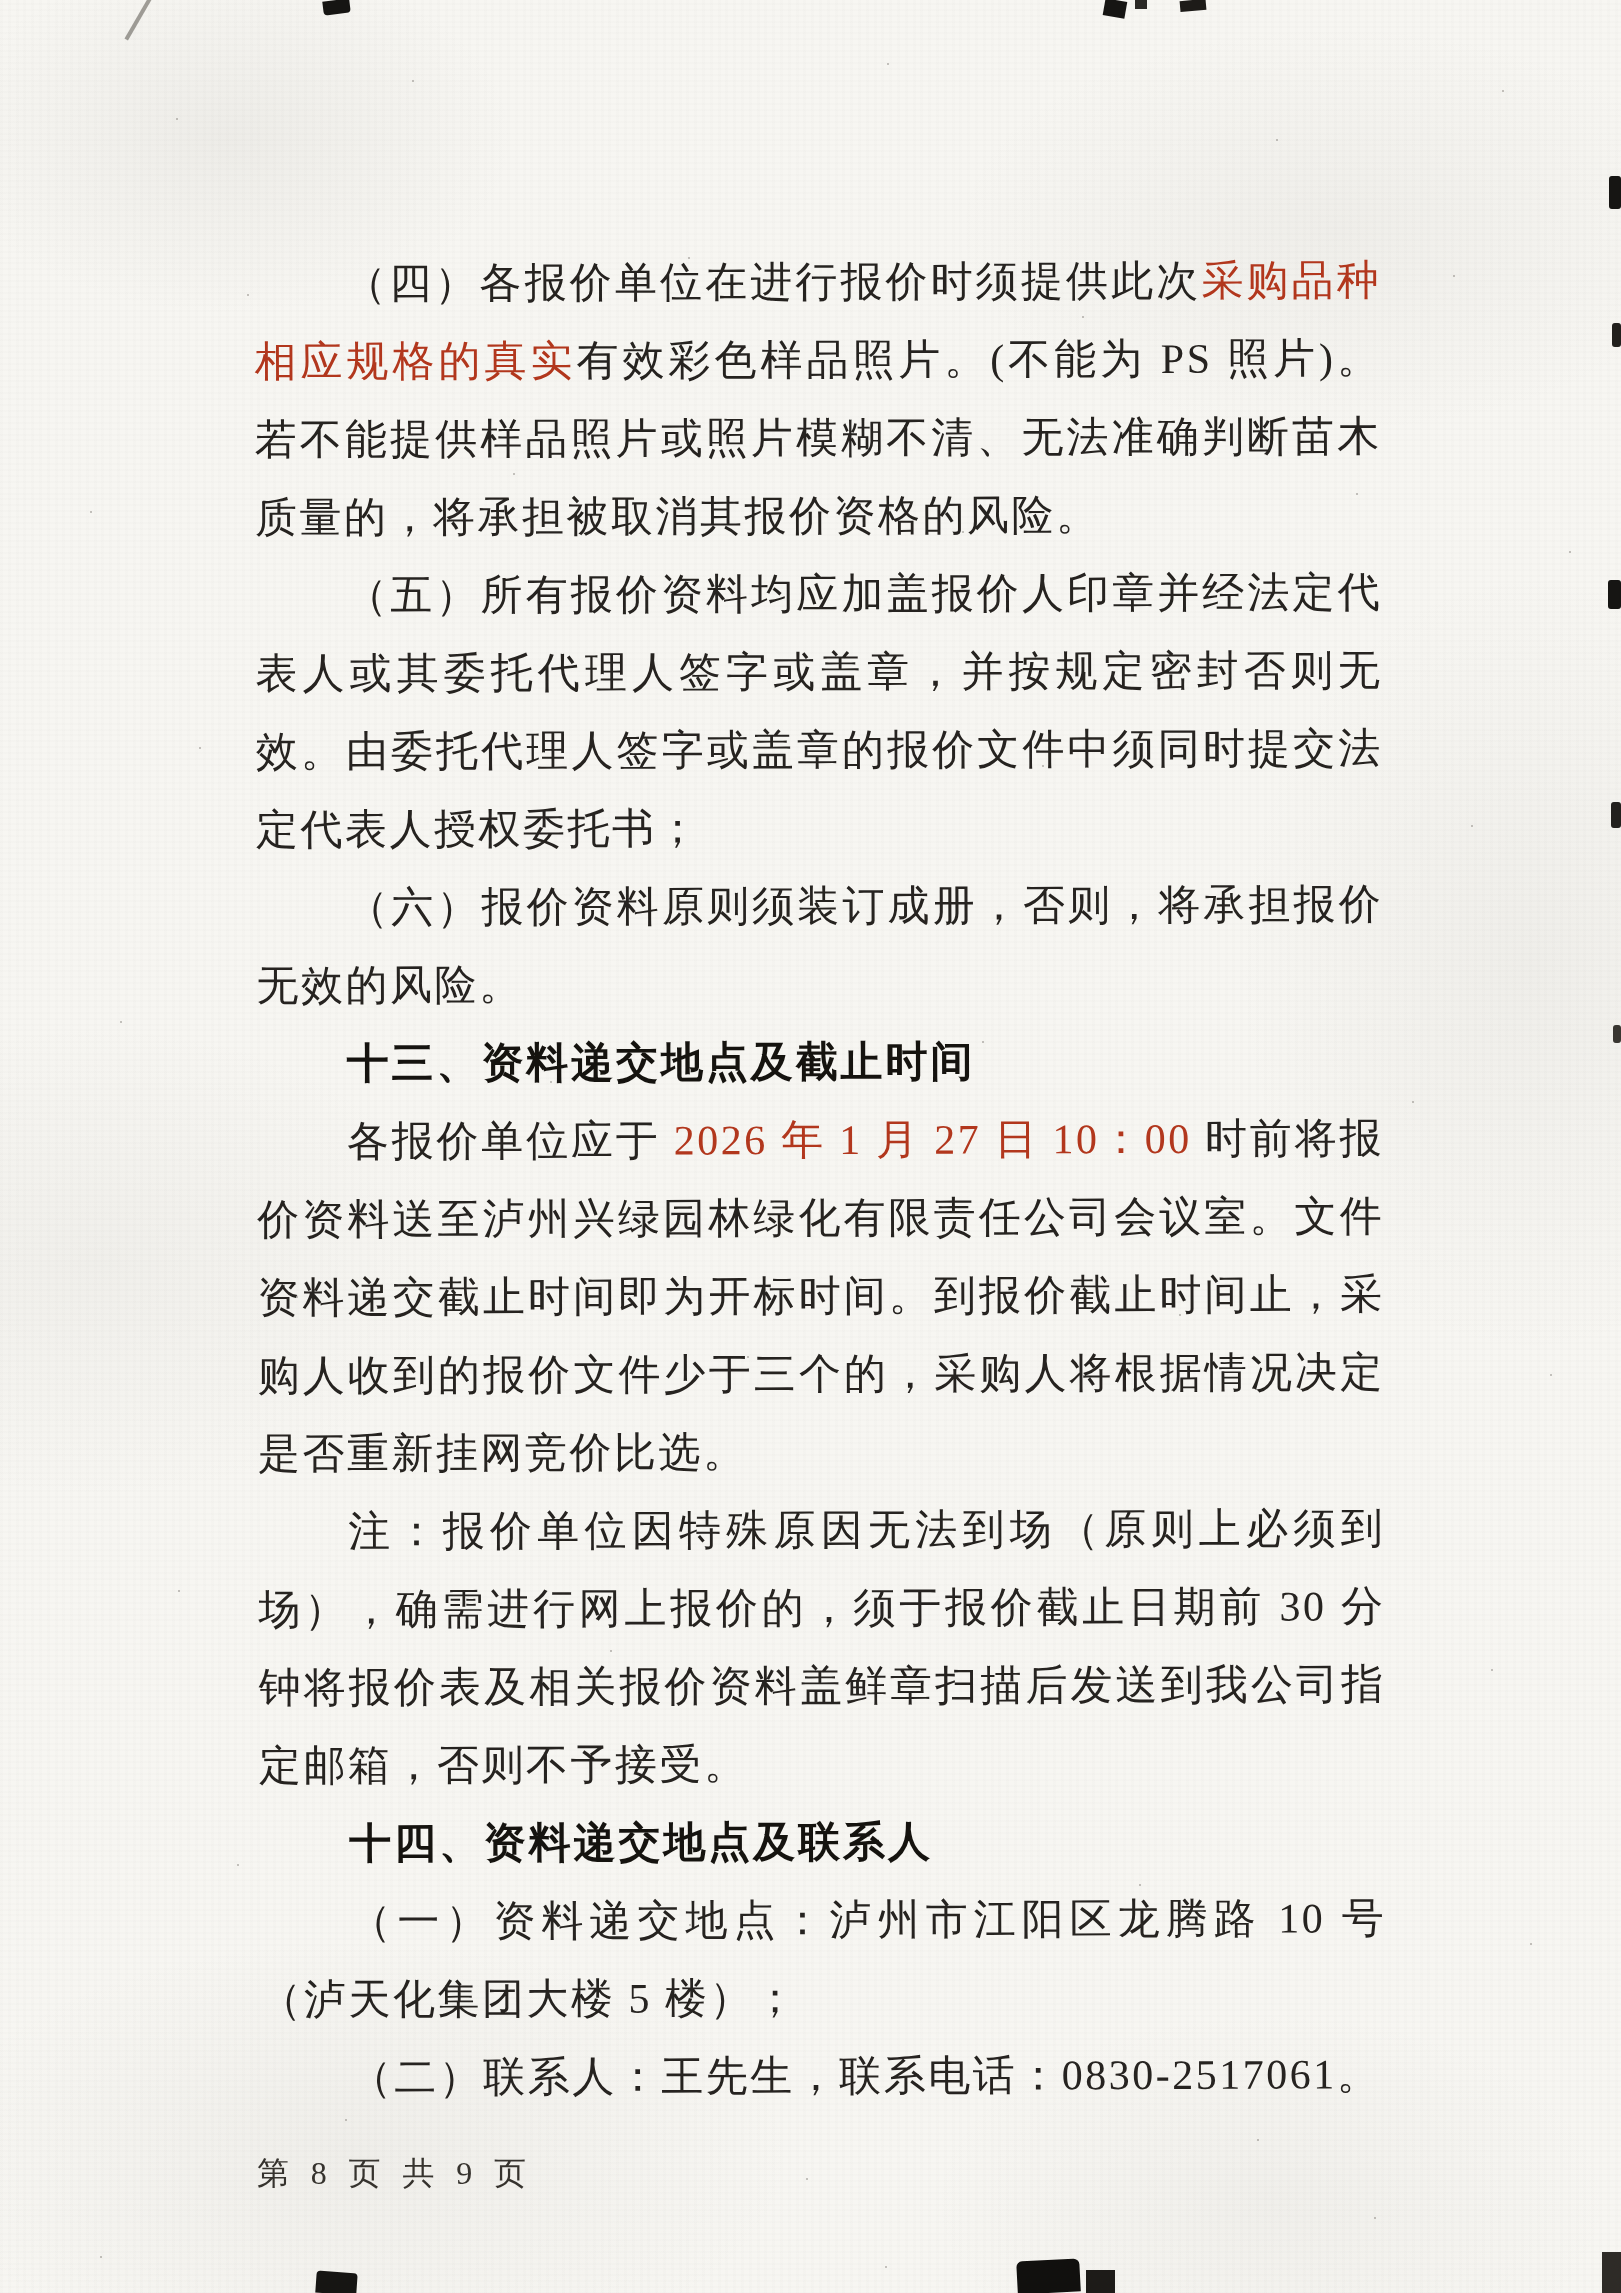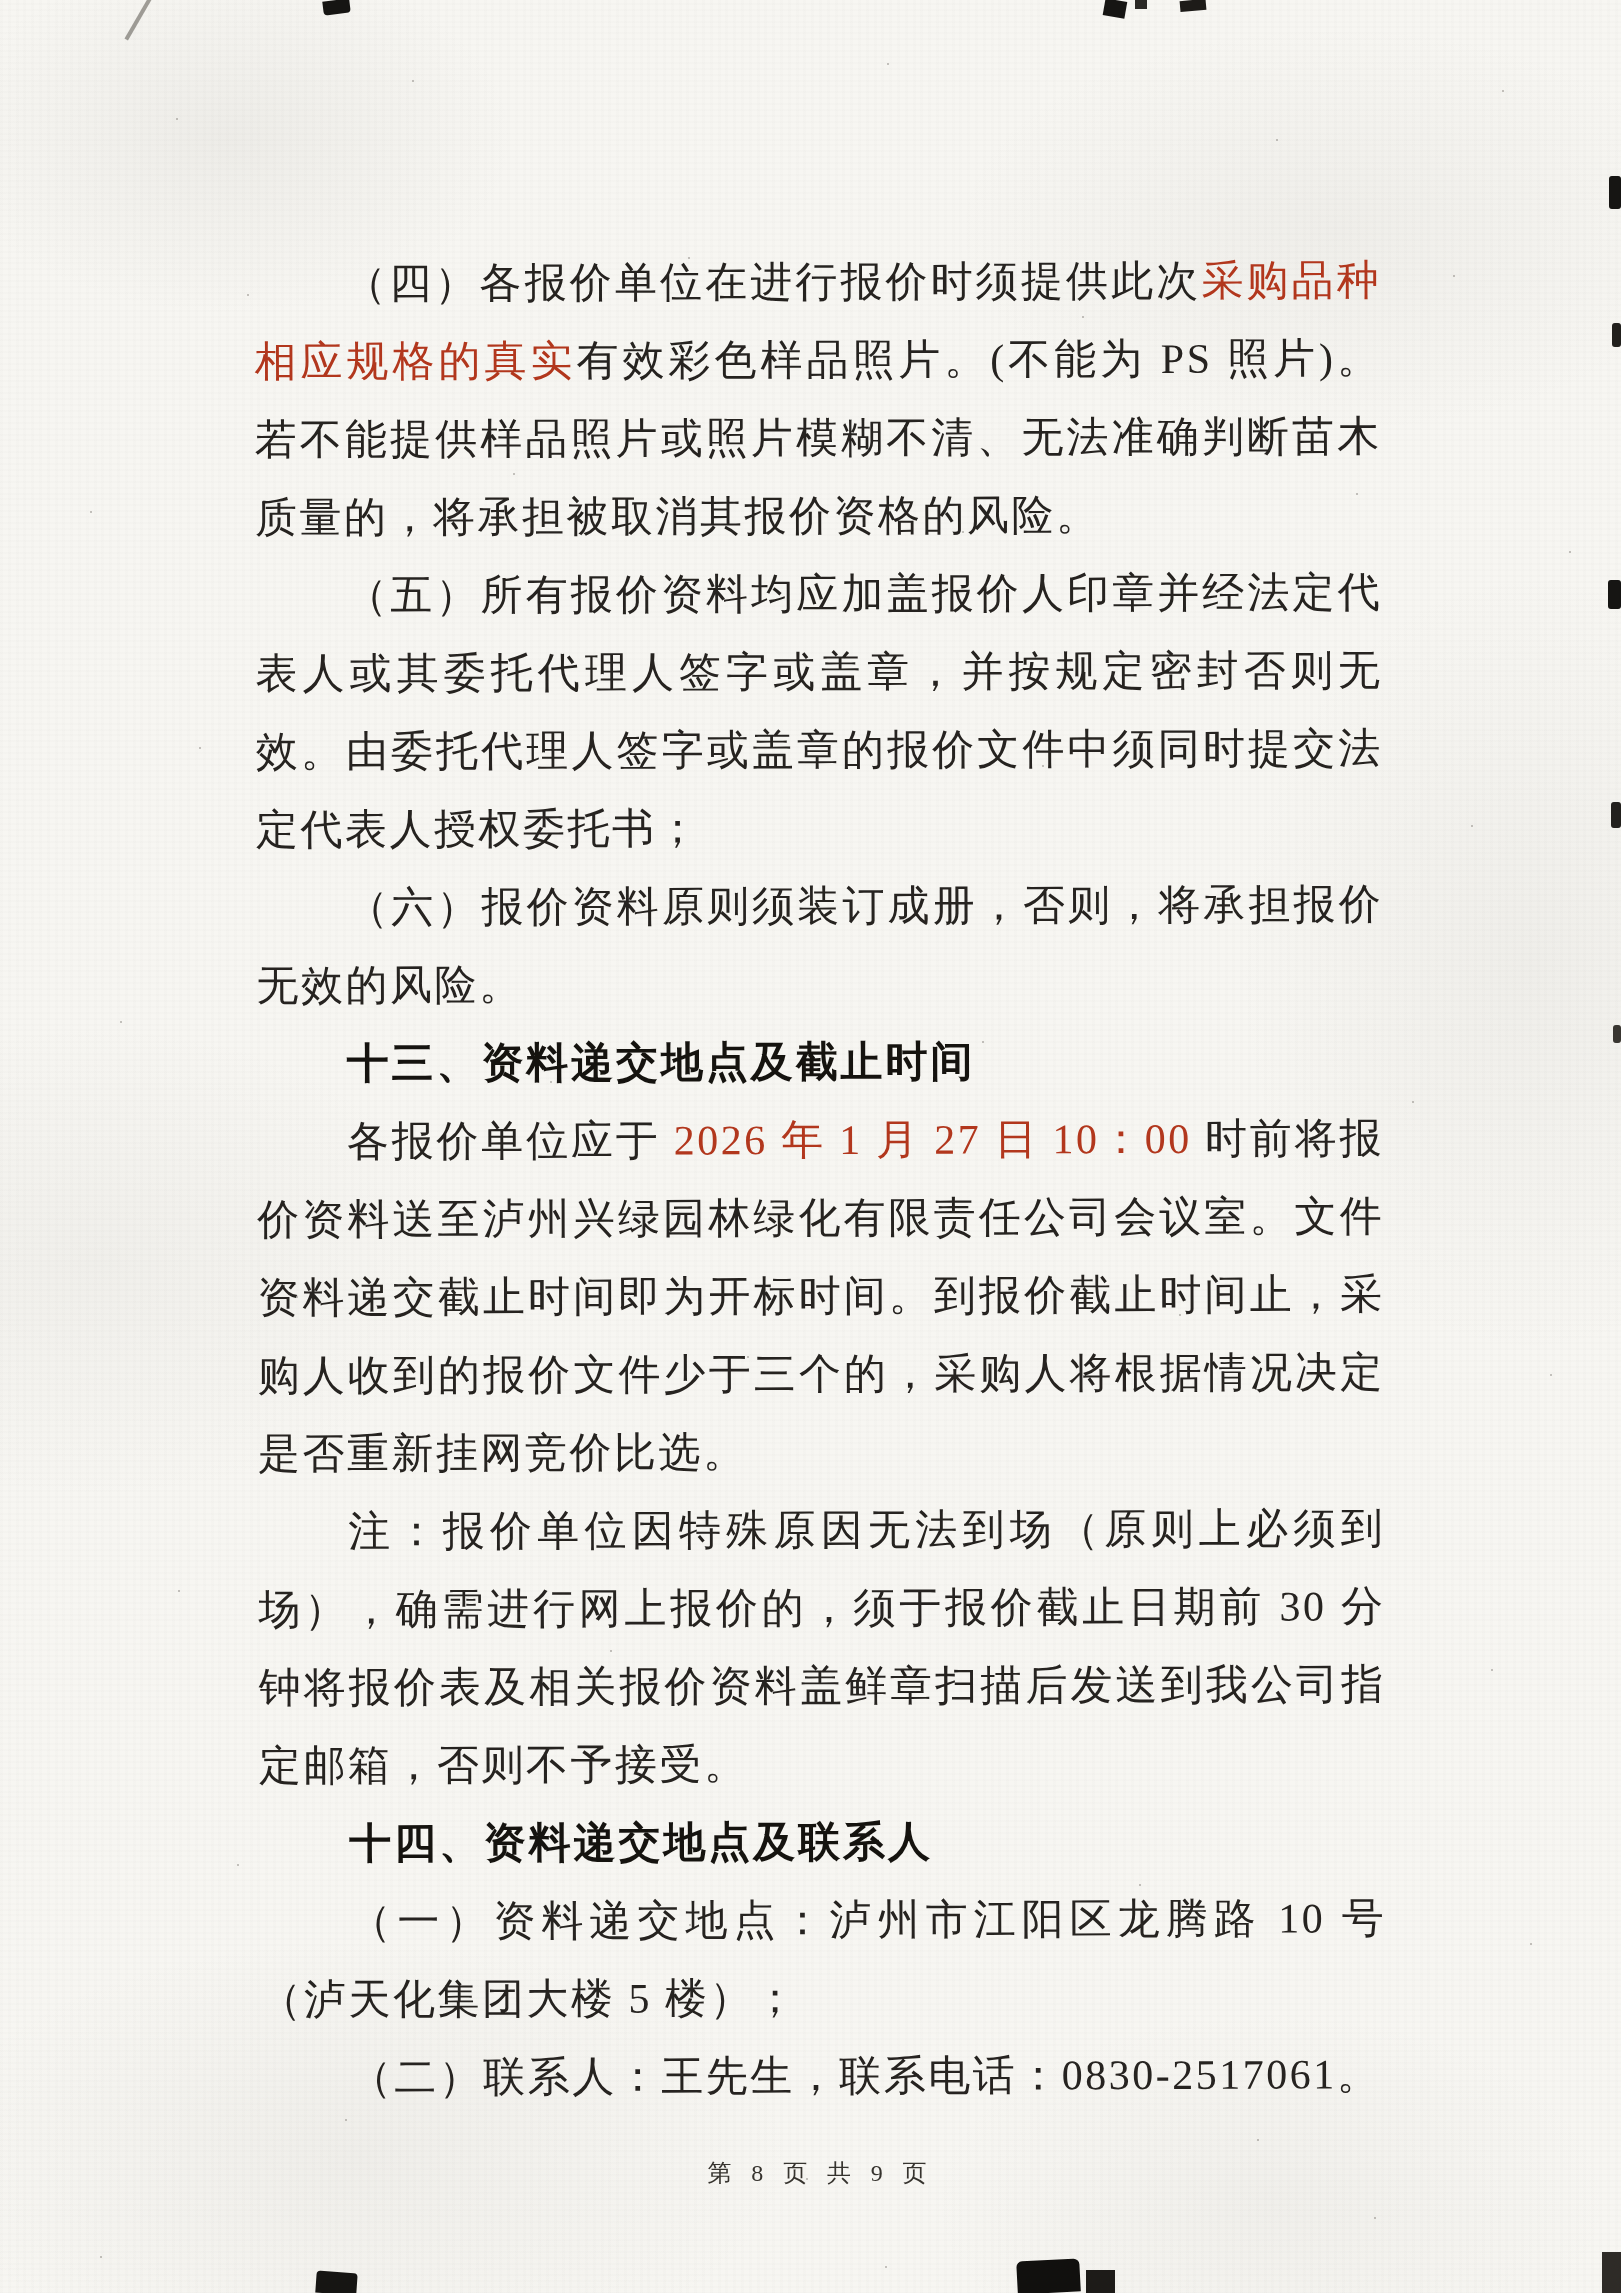--- a/index.html
+++ b/index.html
@@ -79,22 +79,22 @@
     font-family: "Liberation Sans", "DejaVu Sans", sans-serif;
     font-weight: bold;
     color: #15130f;
     letter-spacing: 2.9px;
   }
   .seg { }
   .red { color: #b2371d; }
   .footer {
     position: absolute;
     left: 257px; top: 2154px; width: 1127px;
-    text-align: center;
-    font-size: 24px;
+    text-align: left;
+    font-size: 32px;
     letter-spacing: 6.9px;
     color: #36332e;
     line-height: 39px;
   }
 </style>
 </head>
 <body>
 
 <div class="page">
   <div class="noise"></div>

